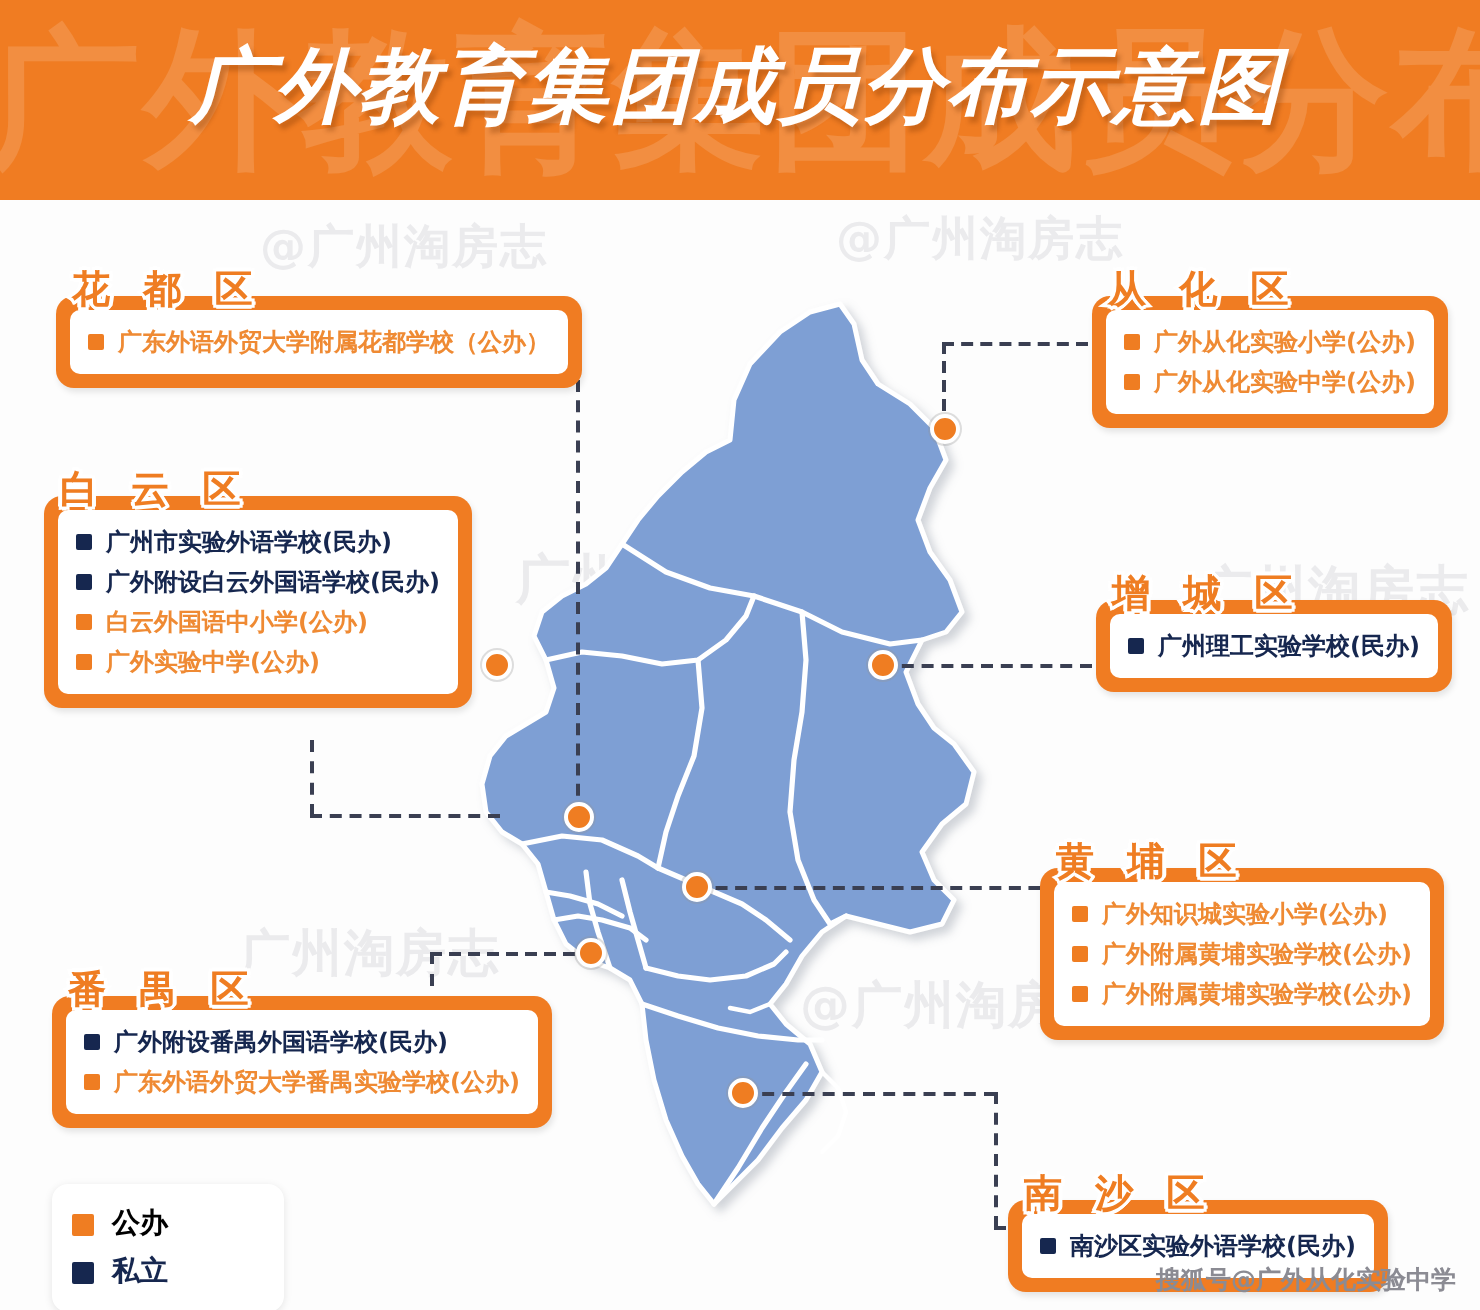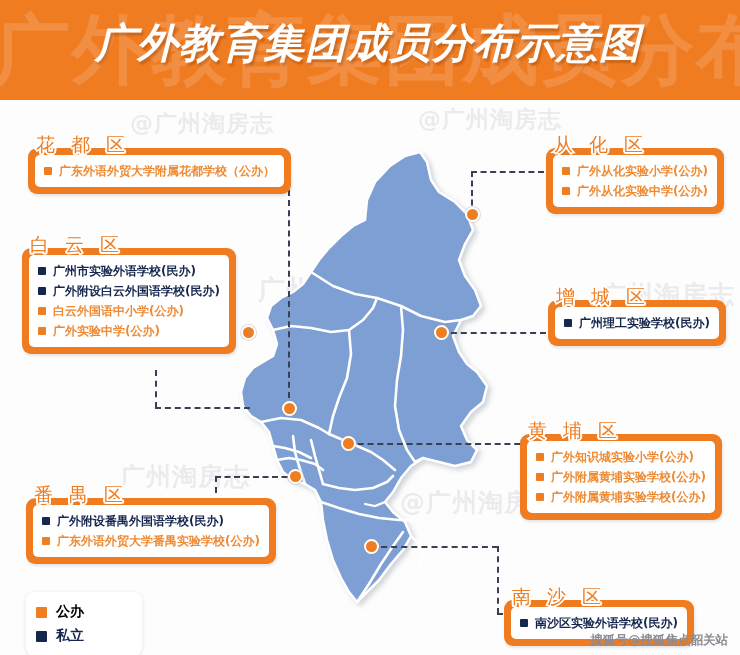--- a/index.html
+++ b/index.html
@@ -78,21 +78,21 @@
   }
 
   
   .box {
     position: absolute;
   }
   .box-title {
     position: absolute;
     top: 0; left: 8px;
     font-size: 19px;
-    font-weight: normal;
+    font-weight: bold;
     color: #ef7d22;
     letter-spacing: 5px;
     white-space: nowrap;
     z-index: 3;
     -webkit-text-stroke: 3px #ffffff;
     paint-order: stroke fill;
     text-shadow:
       -1px -1px 0 #fff,  1px -1px 0 #fff,
       -1px  1px 0 #fff,  1px  1px 0 #fff,
        0px -2px 0 #fff,  0px  2px 0 #fff,
@@ -398,15 +398,15 @@
     <div class="legend-row">
       <span class="legend-sq pub"></span>
       <span class="legend-lbl pub">公办</span>
     </div>
     <div class="legend-row">
       <span class="legend-sq pri"></span>
       <span class="legend-lbl pri">私立</span>
     </div>
   </div>
 
-  <div class="attrib">搜狐号@搜狐焦点韶关站</div>
+  <div class="attrib">搜狐号@广外从化实验中学</div>
 
 </div>
 
 </body></html>

